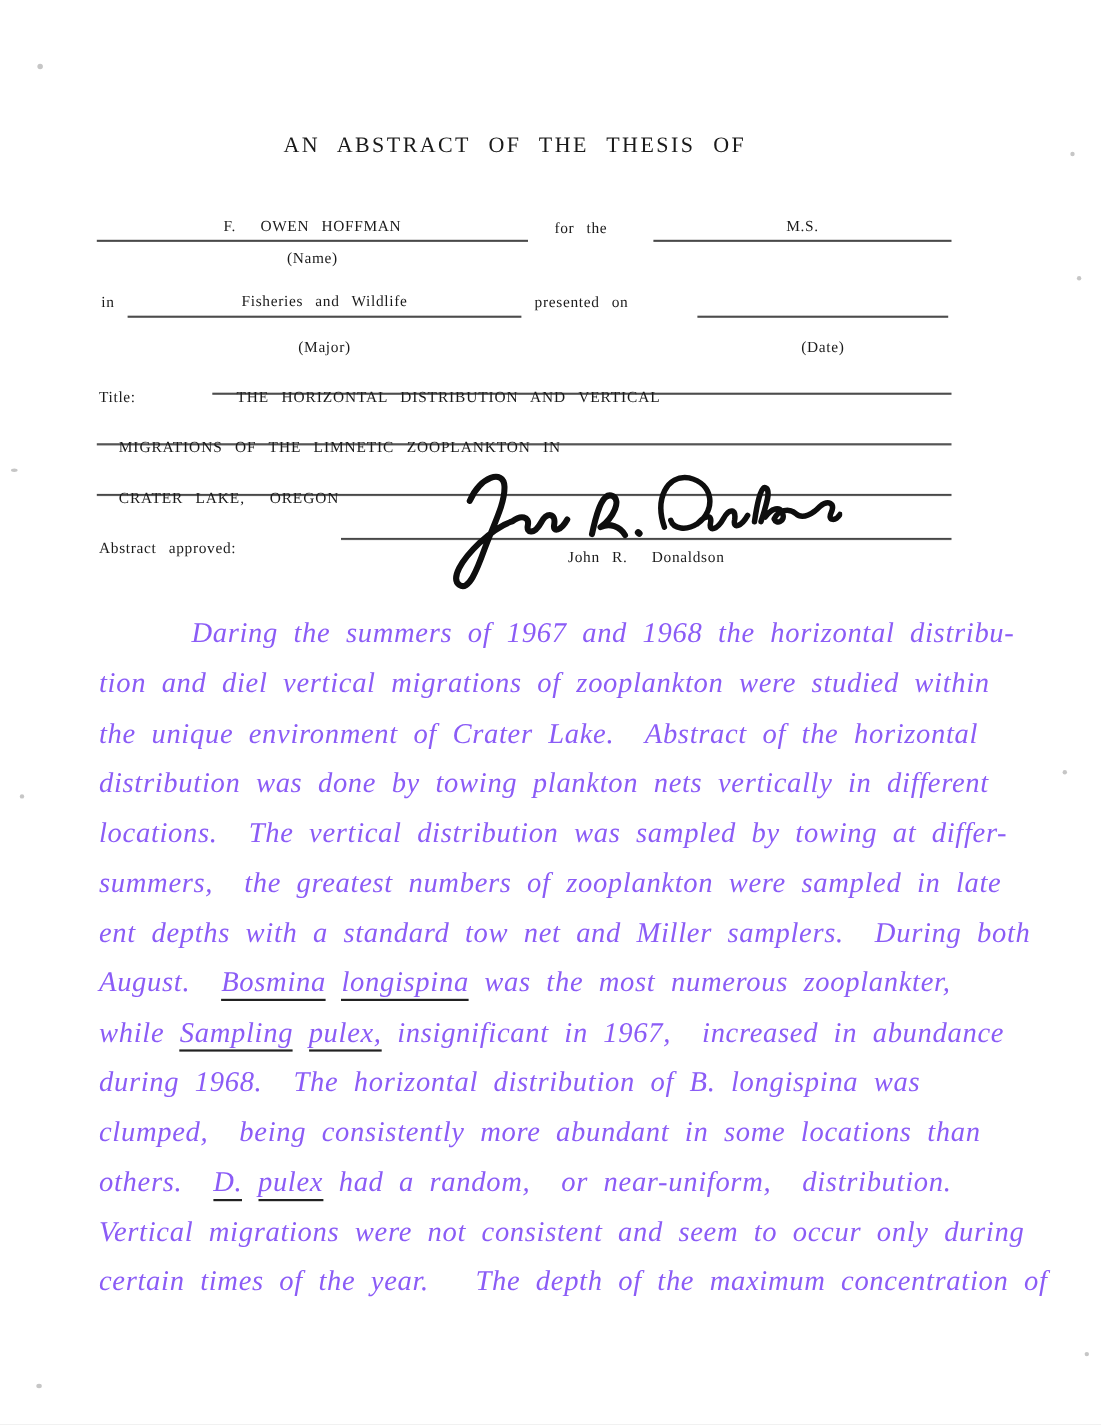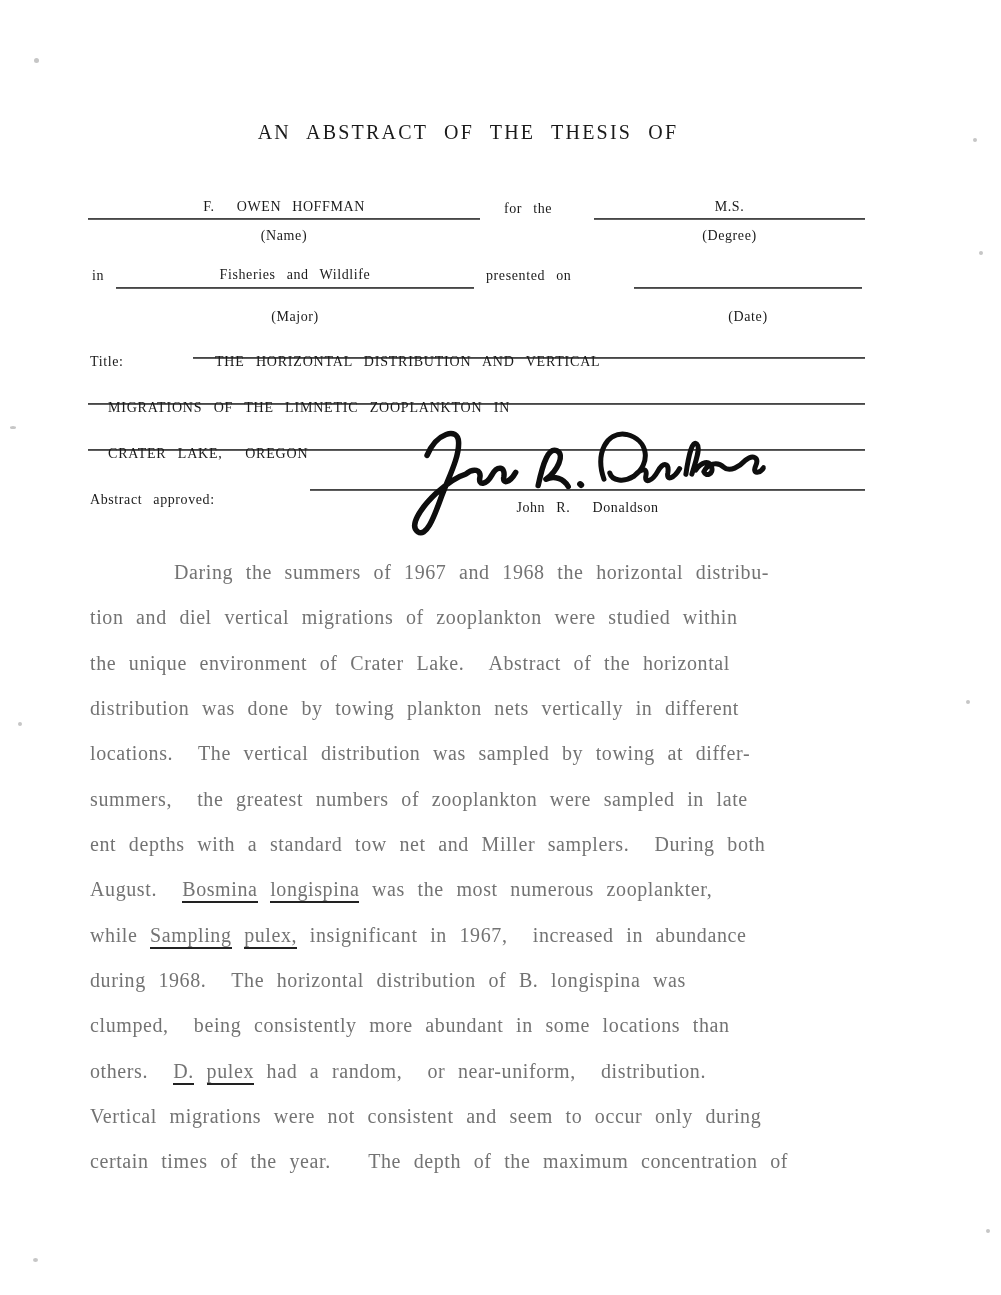--- a/index.html
+++ b/index.html
@@ -62,25 +62,26 @@
   .signature{
     position:absolute;top:420px;left:398px;width:368px;height:120px;
     transform:rotate(-2deg);
   }
   
   .abstract{
     position:absolute;top:561px;left:90px;width:800px;
   }
   .abs-line{
     height:45.35px;
-    font-size:20px;
+    font-size:26px;
     white-space:pre;
     letter-spacing:0.6px;
     word-spacing:7px;
-    color:#737373;
+    color:#8b5cf6;
+    font-style:italic;
   }
   .abs-line.indent{text-indent:84px;}
   .sp-underline{
     border-bottom:2px solid #222;
     padding-bottom:1px;
   }
   
   .speck{position:absolute;background:#c6c6c6;border-radius:50%;}
   .sp1{left:34px;top:58px;width:5px;height:5px;}
   .sp2{left:973px;top:138px;width:4px;height:4px;}
@@ -97,21 +98,20 @@
 <div class="page">
 
   <div class="txt heading">AN ABSTRACT OF THE THESIS OF</div>
 
   <div class="txt center name-text">F.  OWEN HOFFMAN</div>
   <div class="rule name-rule"></div>
   <div class="txt forthe">for the</div>
   <div class="txt center degree-text">M.S.</div>
   <div class="rule degree-rule"></div>
   <div class="txt center name-cap">(Name)</div>
-  <div class="txt center degree-cap">(Degree)</div>
 
   <div class="txt in-label">in</div>
   <div class="txt center major-text">Fisheries and Wildlife</div>
   <div class="rule major-rule"></div>
   <div class="txt presented">presented on</div>
   <div class="rule date-rule"></div>
   <div class="txt center major-cap">(Major)</div>
   <div class="txt center date-cap">(Date)</div>
 
   <div class="txt title-label">Title:</div>

